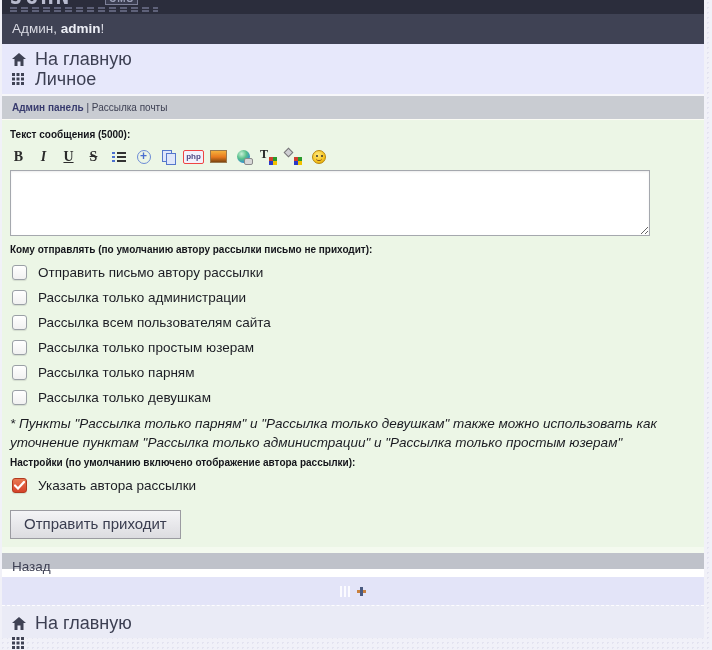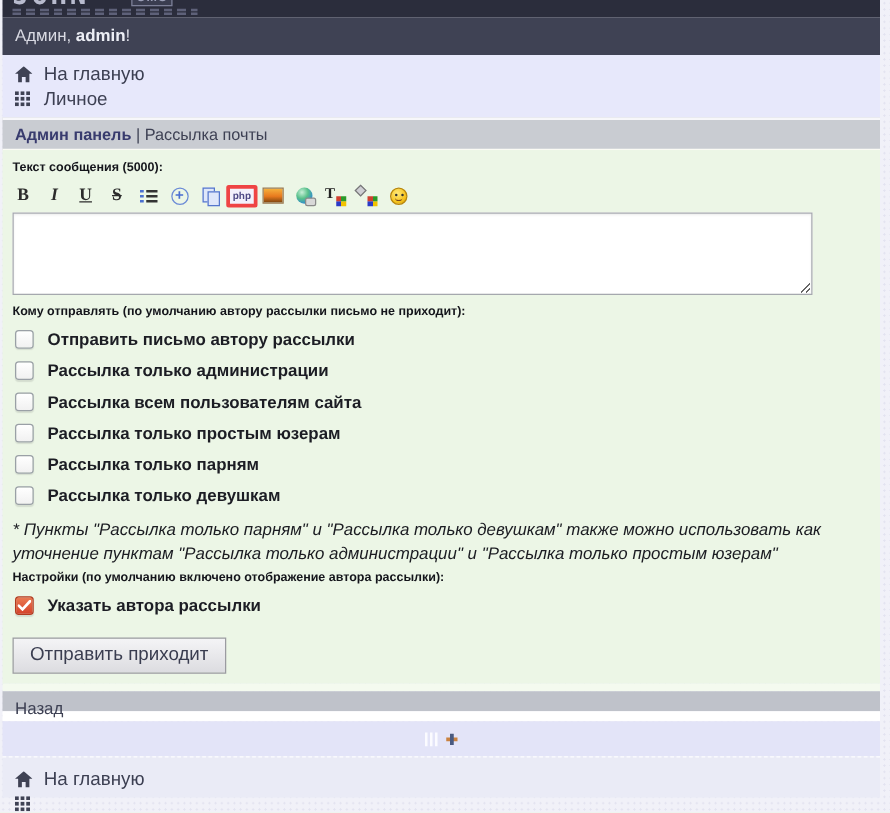--- a/index.html
+++ b/index.html
@@ -30,27 +30,27 @@
   .d1 { top:7px; } .d2 { top:10px; }
 
   
   .greet-bar { height:30px; background:#3f4254; color:#d9dae3; font-size:13.5px;
     line-height:30px; padding-left:10px; }
   .greet-bar b { color:#eceef5; }
 
   
   .nav-top { background:#e7e8fb; padding:5px 0; }
   .nav-item { display:flex; align-items:center; height:20px; padding:0 10px;
-    font-size:15px; color:#3c3f52; cursor:pointer; }
+    font-size:18px; color:#3c3f52; cursor:pointer; }
   .nav-item .ic { width:14px; margin-right:9px; display:flex; align-items:center; }
 
   
   .breadcrumb-bar { height:26px; background:#c9ccd2; border-top:2px solid #f7f7fa;
     border-bottom:1px solid #fbfbf5; line-height:23px; padding-left:10px;
-    font-size:13px; color:#3e4154; }
+    font-size:10px; color:#3e4154; }
   .breadcrumb-link { color:#383b6e; font-weight:bold; cursor:pointer; }
 
   
   .content { background:#ecf6e6; height:427px; padding:6px 8px 0; overflow:hidden; }
   .section-label { font-weight:bold; font-size:10px; color:#14151b; margin:5px 0 7px; }
 
   .toolbar { display:flex; align-items:center; gap:8px; margin:2px 0 4px; height:19px; }
   .tb { width:17px; height:17px; display:flex; align-items:center; justify-content:center;
     cursor:pointer; position:relative; }
   .tb-letter { font-family:"Liberation Serif",serif; font-weight:bold; font-size:14px; color:#2c2c2c; }
@@ -63,21 +63,21 @@
       linear-gradient(#4a6fd0,#4a6fd0),linear-gradient(#333,#333);
     background-repeat:no-repeat;
     background-size:3px 2px,9px 2px,3px 2px,9px 2px,3px 2px,9px 2px;
     background-position:0 1px,5px 1px,0 5px,5px 5px,0 9px,5px 9px; }
   .icon-plus { width:14px; height:14px; border:1px solid #6b8bd6; border-radius:50%;
     color:#4a6fd0; font-size:12px; line-height:11px; text-align:center; font-weight:bold; }
   .icon-copy { width:14px; height:14px; position:relative; }
   .icon-copy::before,.icon-copy::after { content:""; position:absolute; width:8px; height:10px;
     background:#dfe7fa; border:1px solid #5577cc; }
   .icon-copy::before { left:0; top:0; } .icon-copy::after { left:4px; top:3px; }
-  .icon-php { border:3px solid #ef4444; background:#f3f1fb; color:#4f4a85;
+  .icon-php { border:1px solid #ef4444; background:#f3f1fb; color:#4f4a85;
     font-size:8px; font-weight:bold; padding:2px; line-height:1; border-radius:2px; }
   .icon-img { width:17px; height:13px; border:1px solid #9a7a50;
     background:linear-gradient(180deg,#f5b13d 0%,#e87a1e 55%,#7d450f 100%); }
   .icon-globe { width:13px; height:13px; border-radius:50%; position:relative;
     background:radial-gradient(circle at 35% 30%,#c8f0d8 0%,#58c08a 40%,#2f8bd0 75%,#1f5aa8 100%); }
   .icon-globe::after { content:""; position:absolute; right:-3px; bottom:-2px; width:7px; height:5px;
     border:1px solid #8a8a8a; border-radius:2px; background:#d8d8d8; }
   .icon-grid2 { position:absolute; right:0; bottom:0; width:8px; height:8px;
     background-image:linear-gradient(90deg,#d04030 50%,#2a9a2a 50%),
                      linear-gradient(90deg,#2a3ac8 50%,#f2c200 50%);
@@ -91,21 +91,21 @@
     border:1px solid #b8860b; }
   .icon-smile::before { content:""; position:absolute; left:3px; top:4px; width:2px; height:2px;
     border-radius:50%; background:#333; box-shadow:5px 0 #333; }
   .icon-smile::after { content:""; position:absolute; left:3px; top:5px; width:6px; height:4px;
     border-bottom:1px solid #7a4a1a; border-radius:0 0 6px 6px; }
 
   .msg-textarea { display:block; width:640px; height:66px; border:1px solid #a5a8ae;
     box-shadow:inset 0 1px 2px rgba(0,0,0,.08); resize:both; margin:0 0 8px;
     font:13px "Liberation Sans",sans-serif; padding:3px; background:#fff; }
 
-  .cb-row { display:flex; align-items:flex-start; margin:9px 2px; height:16px; cursor:pointer;font-weight:bold; }
+  .cb-row { display:flex; align-items:flex-end; margin:9px 2px; height:16px; cursor:pointer; }
   .cb { width:15px; height:15px; border:1px solid #9aa0a6; border-radius:3px; flex:0 0 auto;
     background:linear-gradient(#ffffff,#f1f1f1); box-shadow:0 1px 1px rgba(0,0,0,.1);
     margin-right:11px; display:flex; align-items:center; justify-content:center; }
   .cb.checked { background:linear-gradient(#ea7a52,#d5422a); border-color:#b23a1f; }
   .cb-label { font-size:13.5px; color:#1c1d24; }
 
   .note { font-style:italic; font-size:13.5px; color:#1b1c22; line-height:1.42;
     margin:7px 0 3px; width:676px; }
 
   .submit-btn { margin:8px 0 0; padding:4px 13px 6px; font-size:15px; color:#3a3d50;

